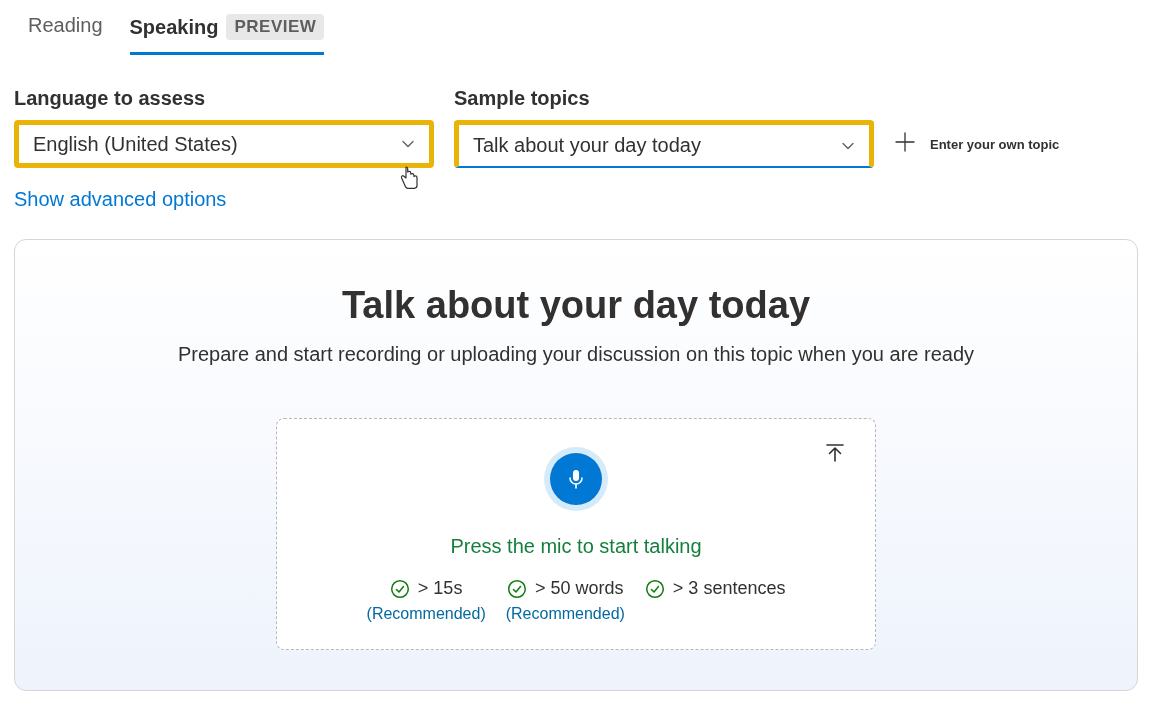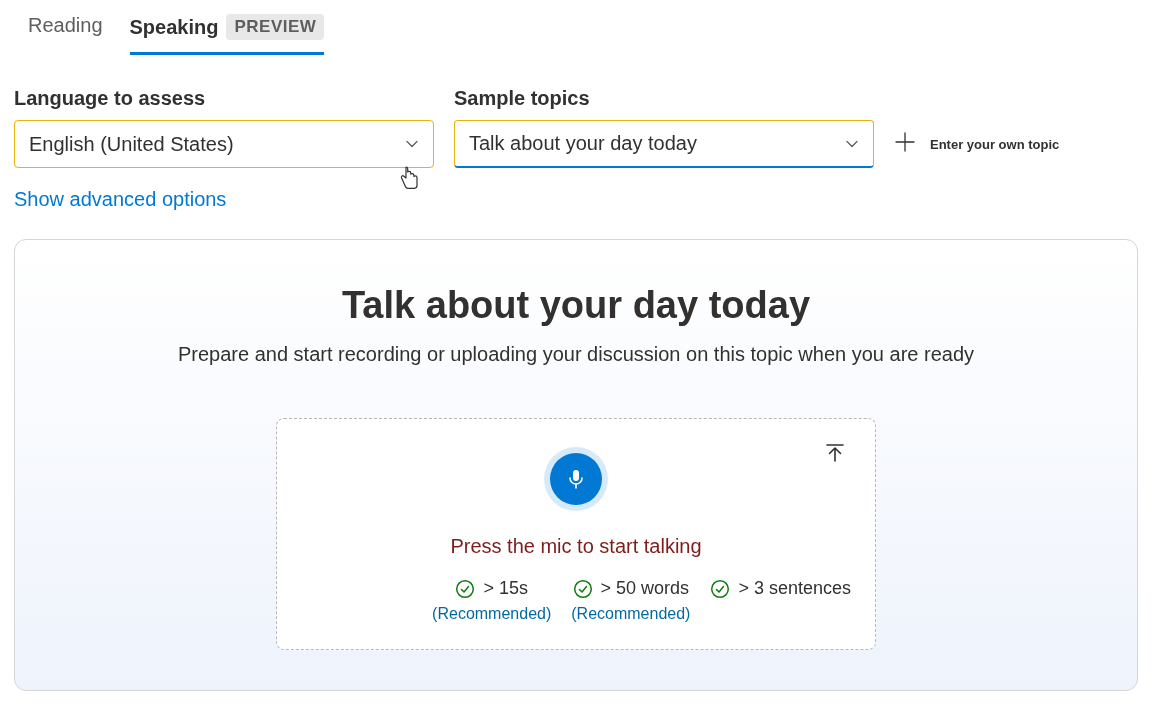--- a/index.html
+++ b/index.html
@@ -48,21 +48,21 @@
       display: flex;
       gap: 20px;
       align-items: center;
       margin-bottom: 20px;
     }
     .control-group { display: flex; flex-direction: column; gap: 10px; }
     .control-label { font-size: 20px; font-weight: 600; color: #323130; }
     .select-box {
       width: 420px;
       height: 48px;
-      border: 1px solid #eab308;
+      border: 5px solid #eab308;
       border-radius: 4px;
       display: flex;
       align-items: center;
       justify-content: space-between;
       padding: 0 14px;
       font-size: 20px;
       color: #323130;
       background: #fff;
       cursor: pointer;
     }
@@ -138,26 +138,26 @@
       cursor: pointer;
     }
     .mic-inner {
       width: 52px; height: 52px;
       border-radius: 50%;
       background: #0078d4;
       display: flex; align-items: center; justify-content: center;
     }
     .mic-prompt {
       font-size: 20px;
-      color: #7f1d1d;
+      color: #15803d;
       margin-bottom: 20px;
     }
     .crit-row {
       display: flex;
-      justify-content: flex-end;
+      justify-content: center;
       gap: 20px;
     }
     .crit {
       display: flex; flex-direction: column;
       align-items: center; gap: 6px;
     }
     .crit-top {
       display: flex; align-items: center; gap: 8px;
       font-size: 18px; color: #323130;
     }

